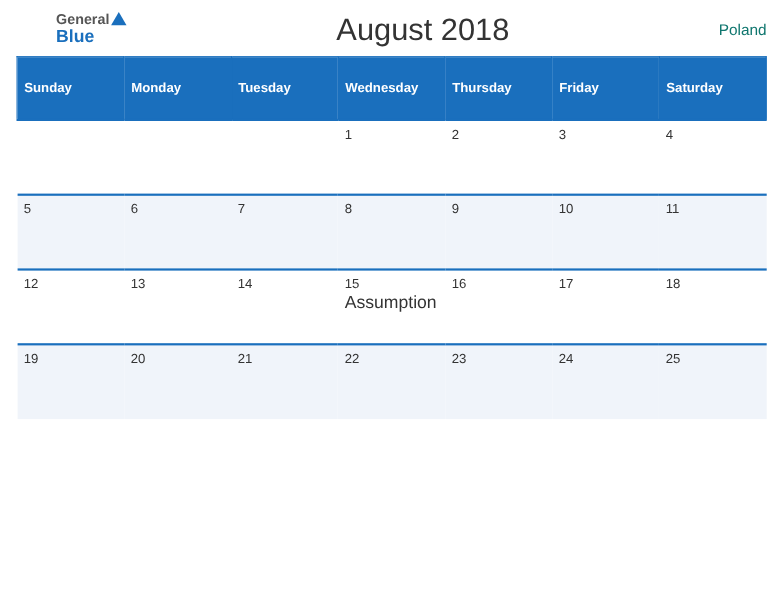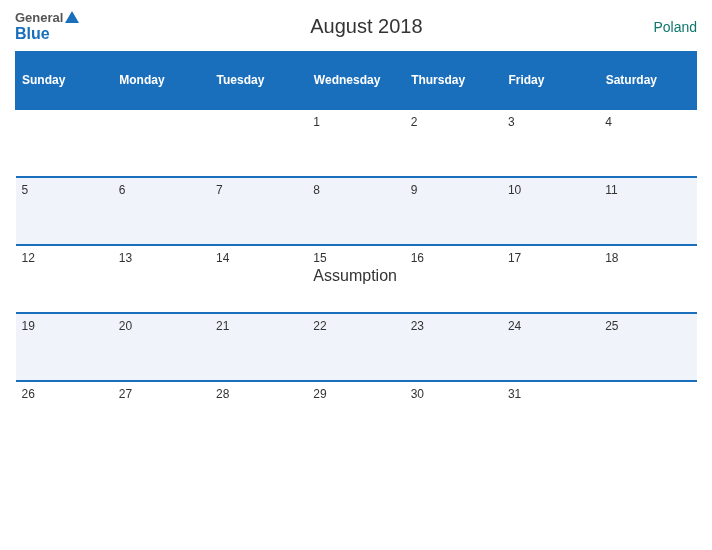--- a/index.html
+++ b/index.html
@@ -19,20 +19,21 @@
     .header {
       display: flex;
       align-items: center;
       justify-content: space-between;
       margin-bottom: 8px;
     }
     .logo {
       display: flex;
       align-items: center;
       gap: 2px;
+      margin-left: 36px;
     }
     .logo-text-general {
       font-size: 13px;
       color: #555;
       font-weight: bold;
     }
     .logo-text-blue {
       font-size: 16px;
       color: #1a6fbd;
       font-weight: bold;
@@ -40,21 +41,21 @@
     .logo-triangle {
       width: 0;
       height: 0;
       border-left: 7px solid transparent;
       border-right: 7px solid transparent;
       border-bottom: 12px solid #1a6fbd;
       margin-left: 2px;
       margin-top: -2px;
     }
     .calendar-title {
-      font-size: 20px;
+      font-size: 28px;
       color: #333;
       font-weight: normal;
       text-align: right;
     }
     .country-label {
       font-size: 14px;
       color: #0f766e;
     }
     .calendar-table {
       width: 100%;
@@ -216,36 +217,15 @@
           <td>
             <span class="day-number">23</span>
           </td>
           <td>
             <span class="day-number">24</span>
           </td>
           <td>
             <span class="day-number">25</span>
           </td>
         </tr>
-        <tr>
-          <td>
-            <span class="day-number">26</span>
-          </td>
-          <td>
-            <span class="day-number">27</span>
-          </td>
-          <td>
-            <span class="day-number">28</span>
-          </td>
-          <td>
-            <span class="day-number">29</span>
-          </td>
-          <td>
-            <span class="day-number">30</span>
-          </td>
-          <td>
-            <span class="day-number">31</span>
-          </td>
-          <td class="empty-cell"></td>
-        </tr>
       </tbody>
   </table>
 </div>
 
 </body></html>

